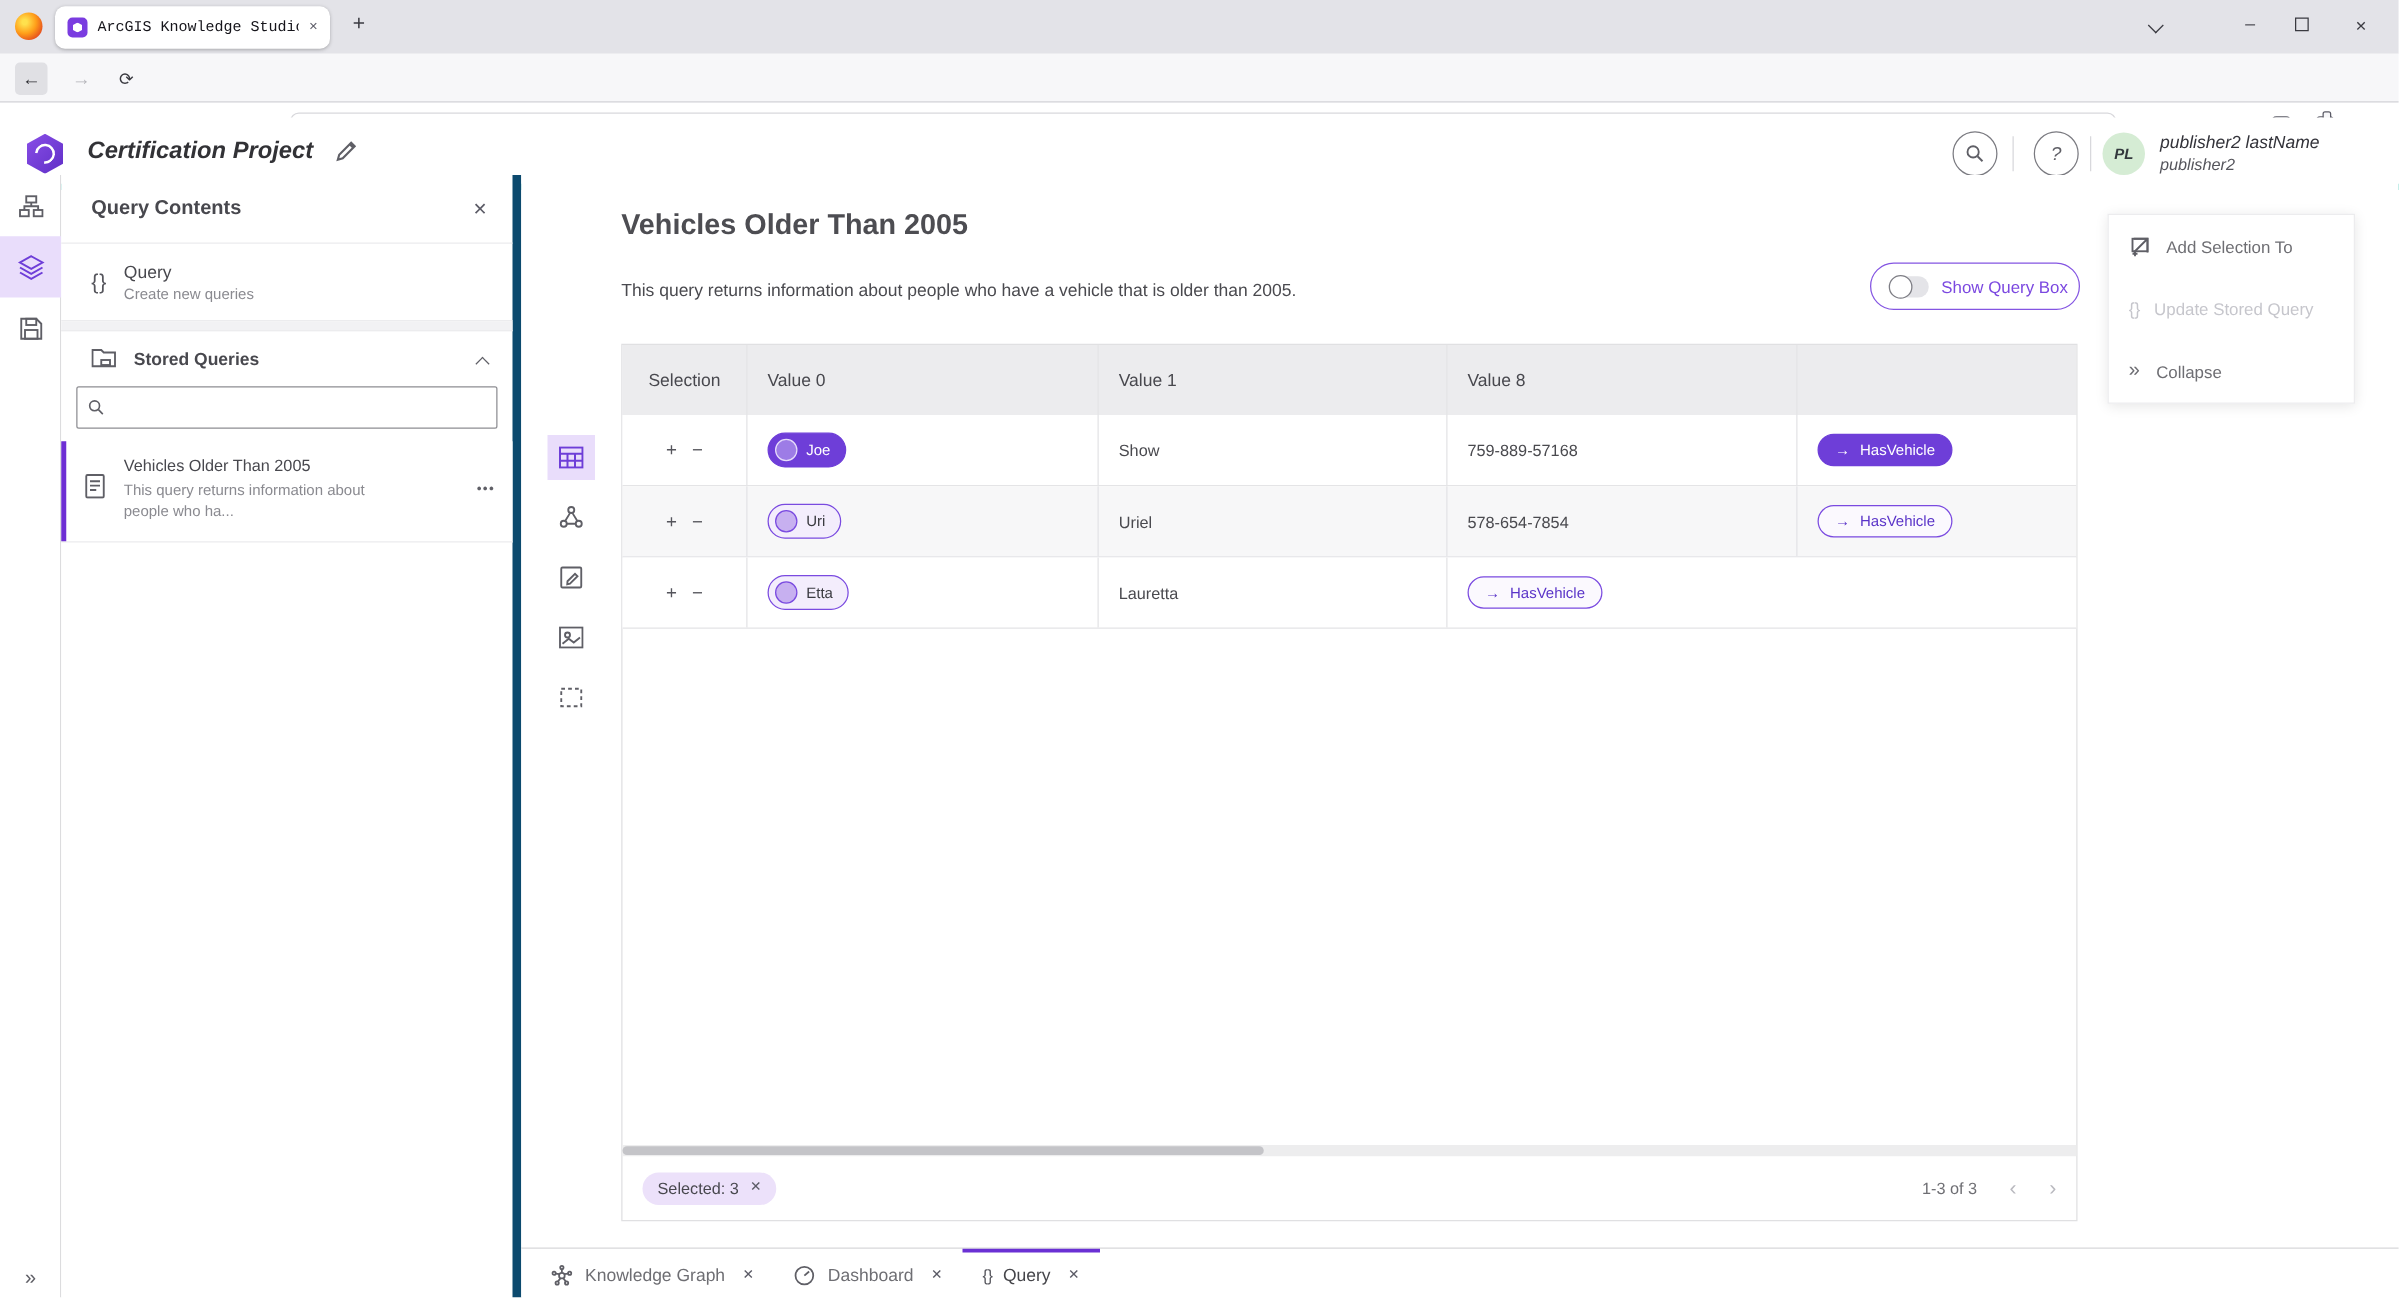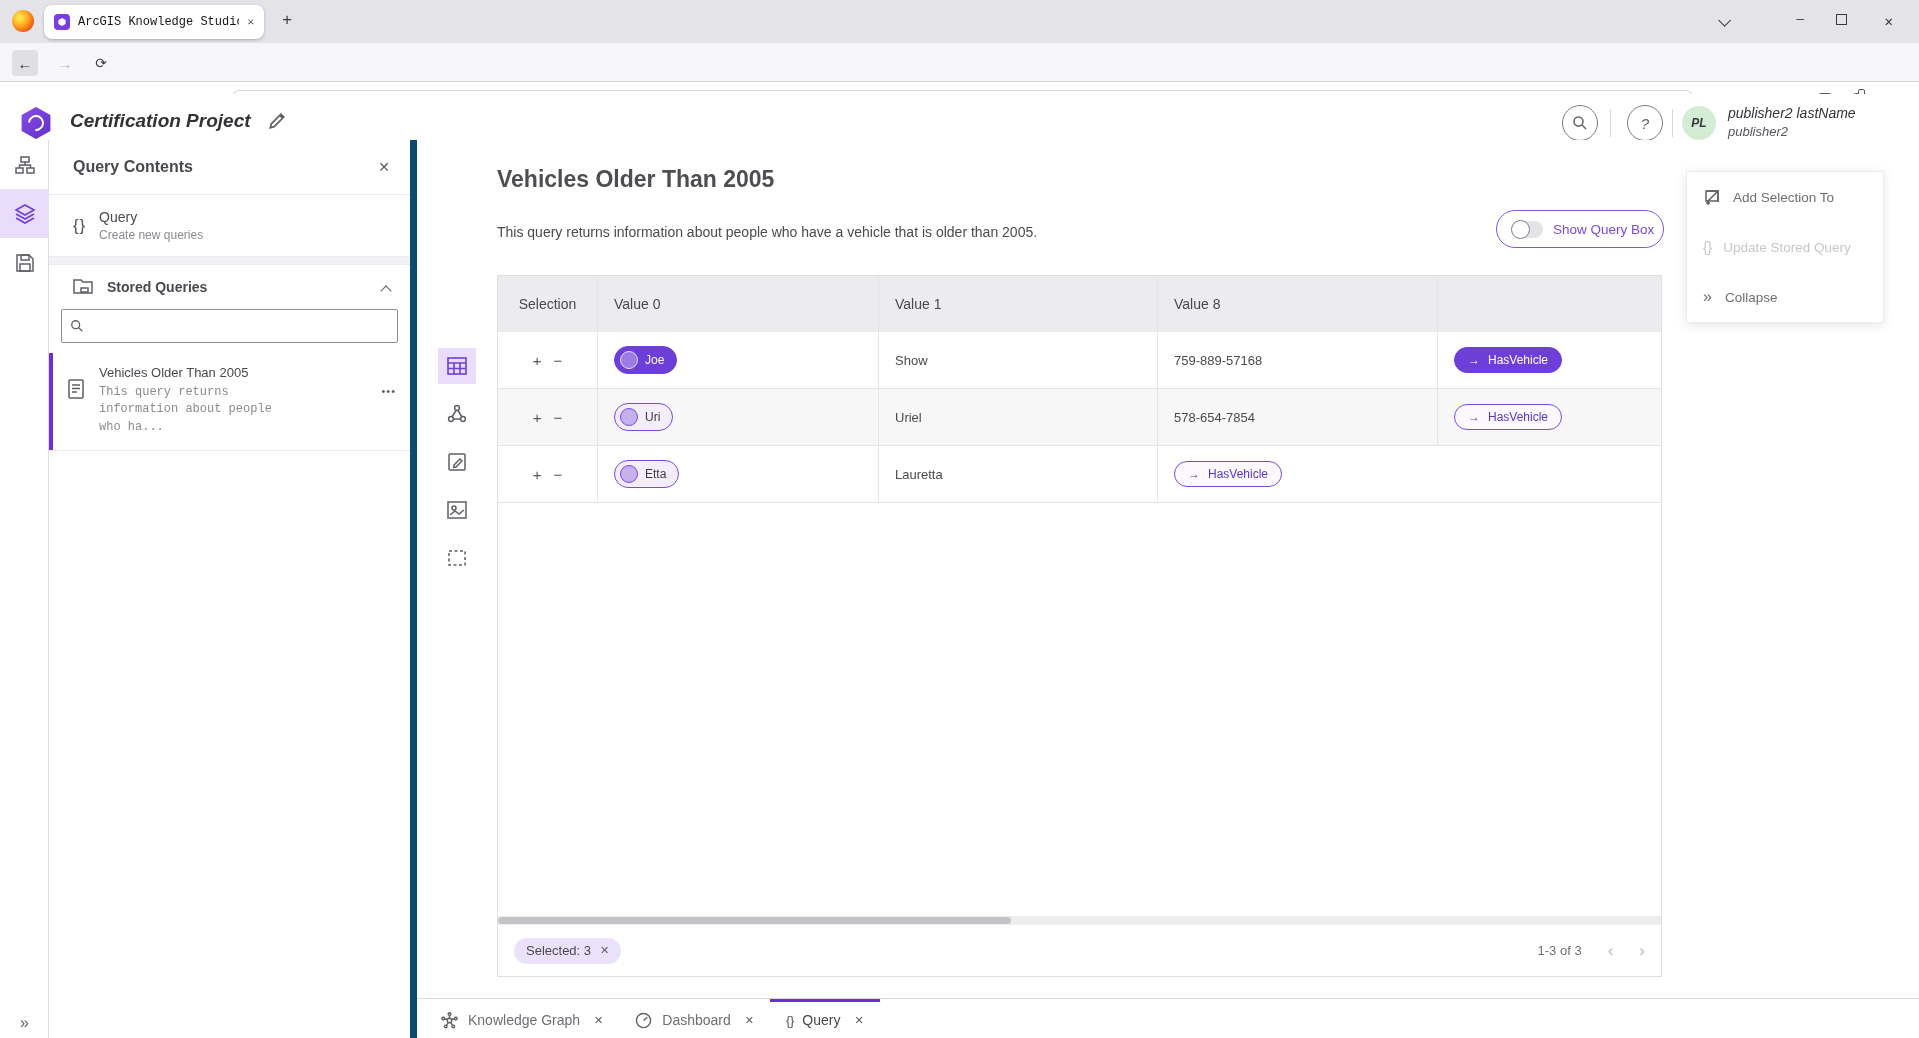--- a/index.html
+++ b/index.html
@@ -79,21 +79,21 @@
   #section-gap { height:8px; background:#f2f2f4; border-bottom:1px solid #ececee; }
   #stored-header { display:flex; align-items:flex-end; gap:14px; padding:12px 20px 10px 24px; }
   #stored-title { font-size:14px; font-weight:700; color:#48484e; flex:1; }
   .chev { width:8px; height:8px; border-right:1.6px solid #5f5f66; border-bottom:1.6px solid #5f5f66; display:inline-block; }
   .chev.up { transform:rotate(-135deg); }
   #stored-search { margin:4px 12px 10px 12px; height:34px; border:1px solid #8d8d92; border-radius:2px; display:flex; align-items:center; padding:0 8px; gap:8px; }
   #stored-search input { border:none; outline:none; flex:1; font-size:13px; font-family:inherit; }
   #stored-item { position:relative; display:flex; gap:14px; padding:12px 36px 14px 18px; background:#fff; border-bottom:1px solid #ececee; }
   #stored-item::before { content:""; position:absolute; left:0; top:0; bottom:0; width:4px; background:#6e2fd4; }
   #stored-item .si-title { font-size:13px; color:#48484e; margin-bottom:4px; }
-  #stored-item .si-desc { font-size:12px; color:#8a8a90; line-height:1.45; width:200px;font-family:Liberation Mono, monospace; }
+  #stored-item .si-desc { font-size:12px; color:#8a8a90; line-height:1.45; width:200px; }
   #stored-more { position:absolute; right:14px; top:32px; font-size:11px; letter-spacing:1px; color:#5f5f66; }
 
   
   #main { position:absolute; left:417px; top:140px; bottom:40px; right:0; background:#fff; }
   #main-title { position:absolute; left:80px; top:26px; font-size:23px; font-weight:700; color:#4d4d52; }
   #main-desc { position:absolute; left:80px; top:84px; font-size:14px; color:#4a4a4f; }
   #query-toggle { position:absolute; left:1079px; top:70px; width:168px; height:38px; border:1.5px solid #8455e2; border-radius:19px;
                   display:flex; align-items:center; gap:10px; padding:0 14px; background:#fff; }
   #toggle-track { width:32px; height:17px; background:#e4e4e8; border-radius:9px; position:relative; flex:0 0 32px; }
   #toggle-knob { position:absolute; left:0; top:-1px; width:19px; height:19px; background:#fff; border:1.5px solid #7d7d84; border-radius:50%; }

